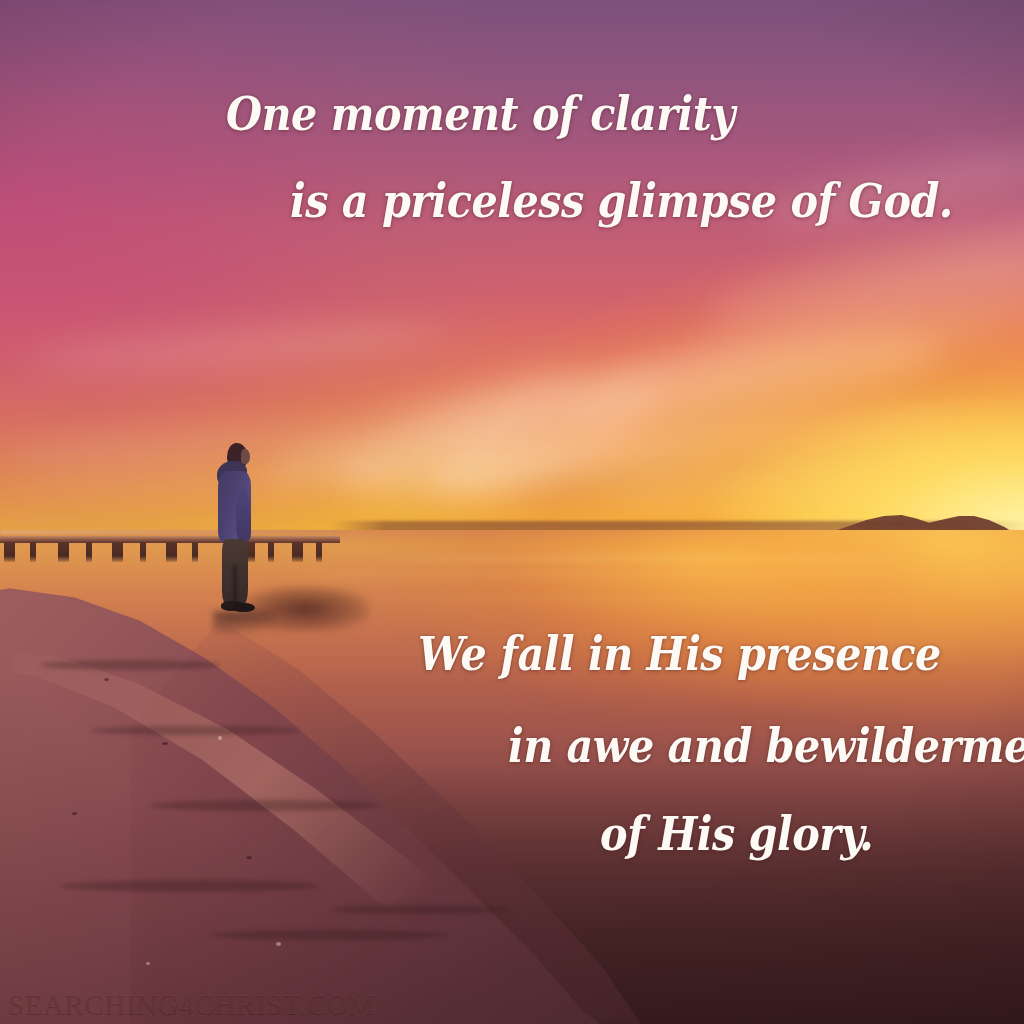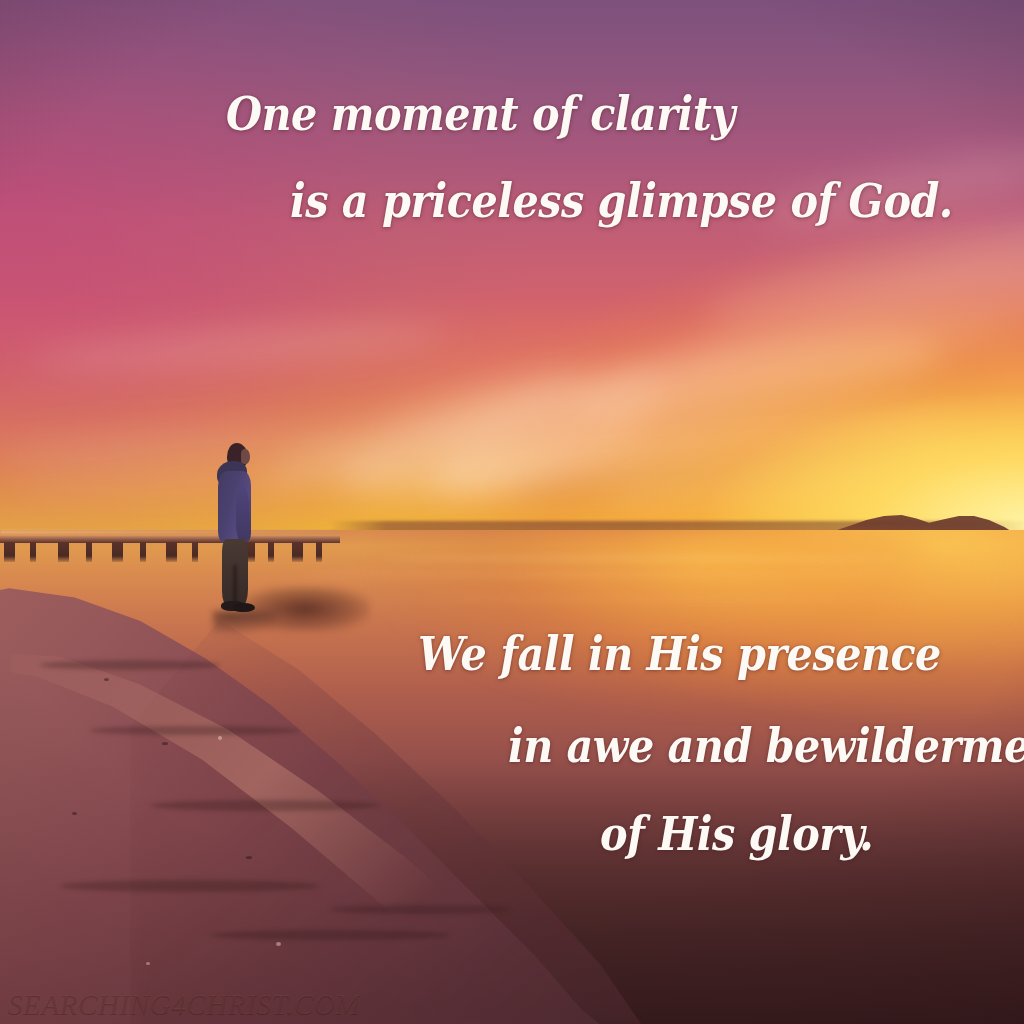--- a/index.html
+++ b/index.html
@@ -362,21 +362,20 @@
   
   #watermark {
     position: absolute;
     left: 8px; top: 988px;
     font-family: "Liberation Serif", "DejaVu Serif", serif;
     font-size: 29px;
     letter-spacing: 0.6px;
     color: rgba(128,72,66,0.30);
     white-space: nowrap;
     text-shadow: 0 1px 0 rgba(20,6,8,0.22);
-    font-style: italic;
   }
 </style>
 </head>
 <body>
 
 <div id="stage">
 
   <div class="layer sky-base"></div>
   <div class="layer sky-left"></div>
   <div class="layer sky-top-purple"></div>

